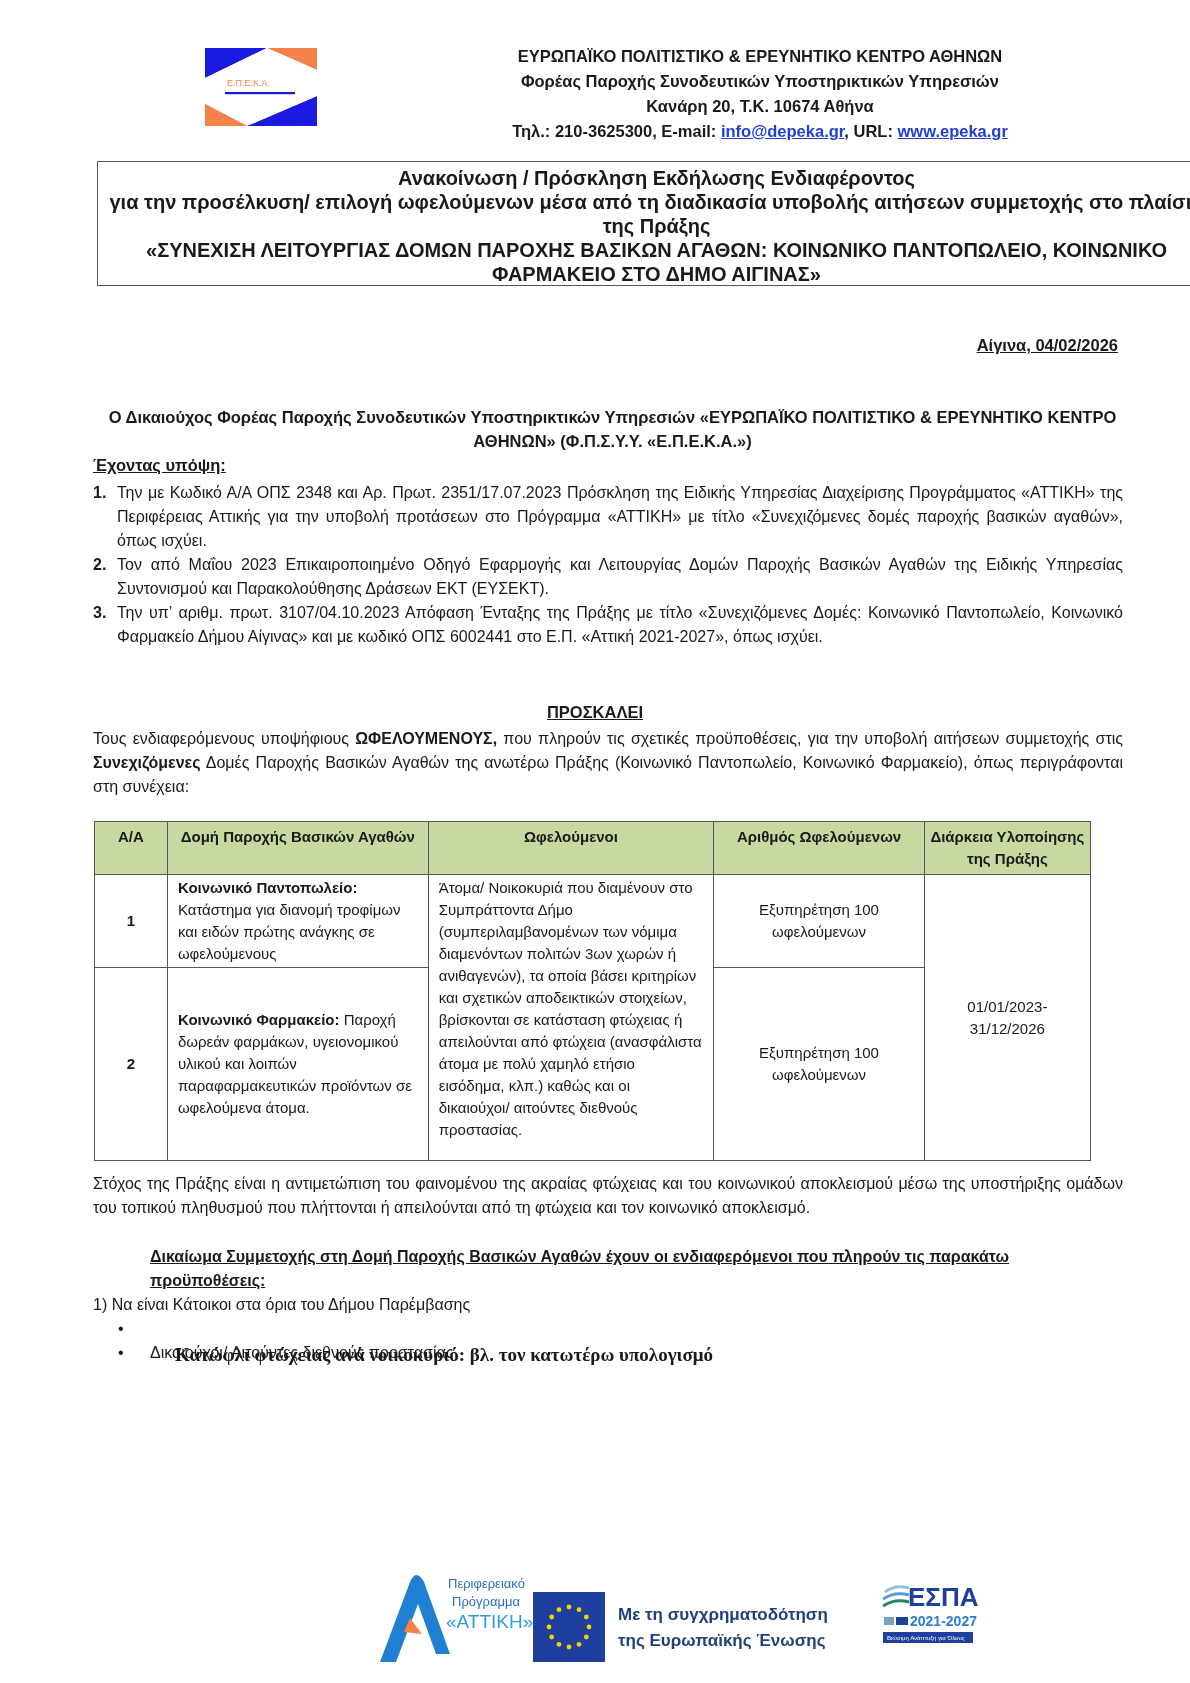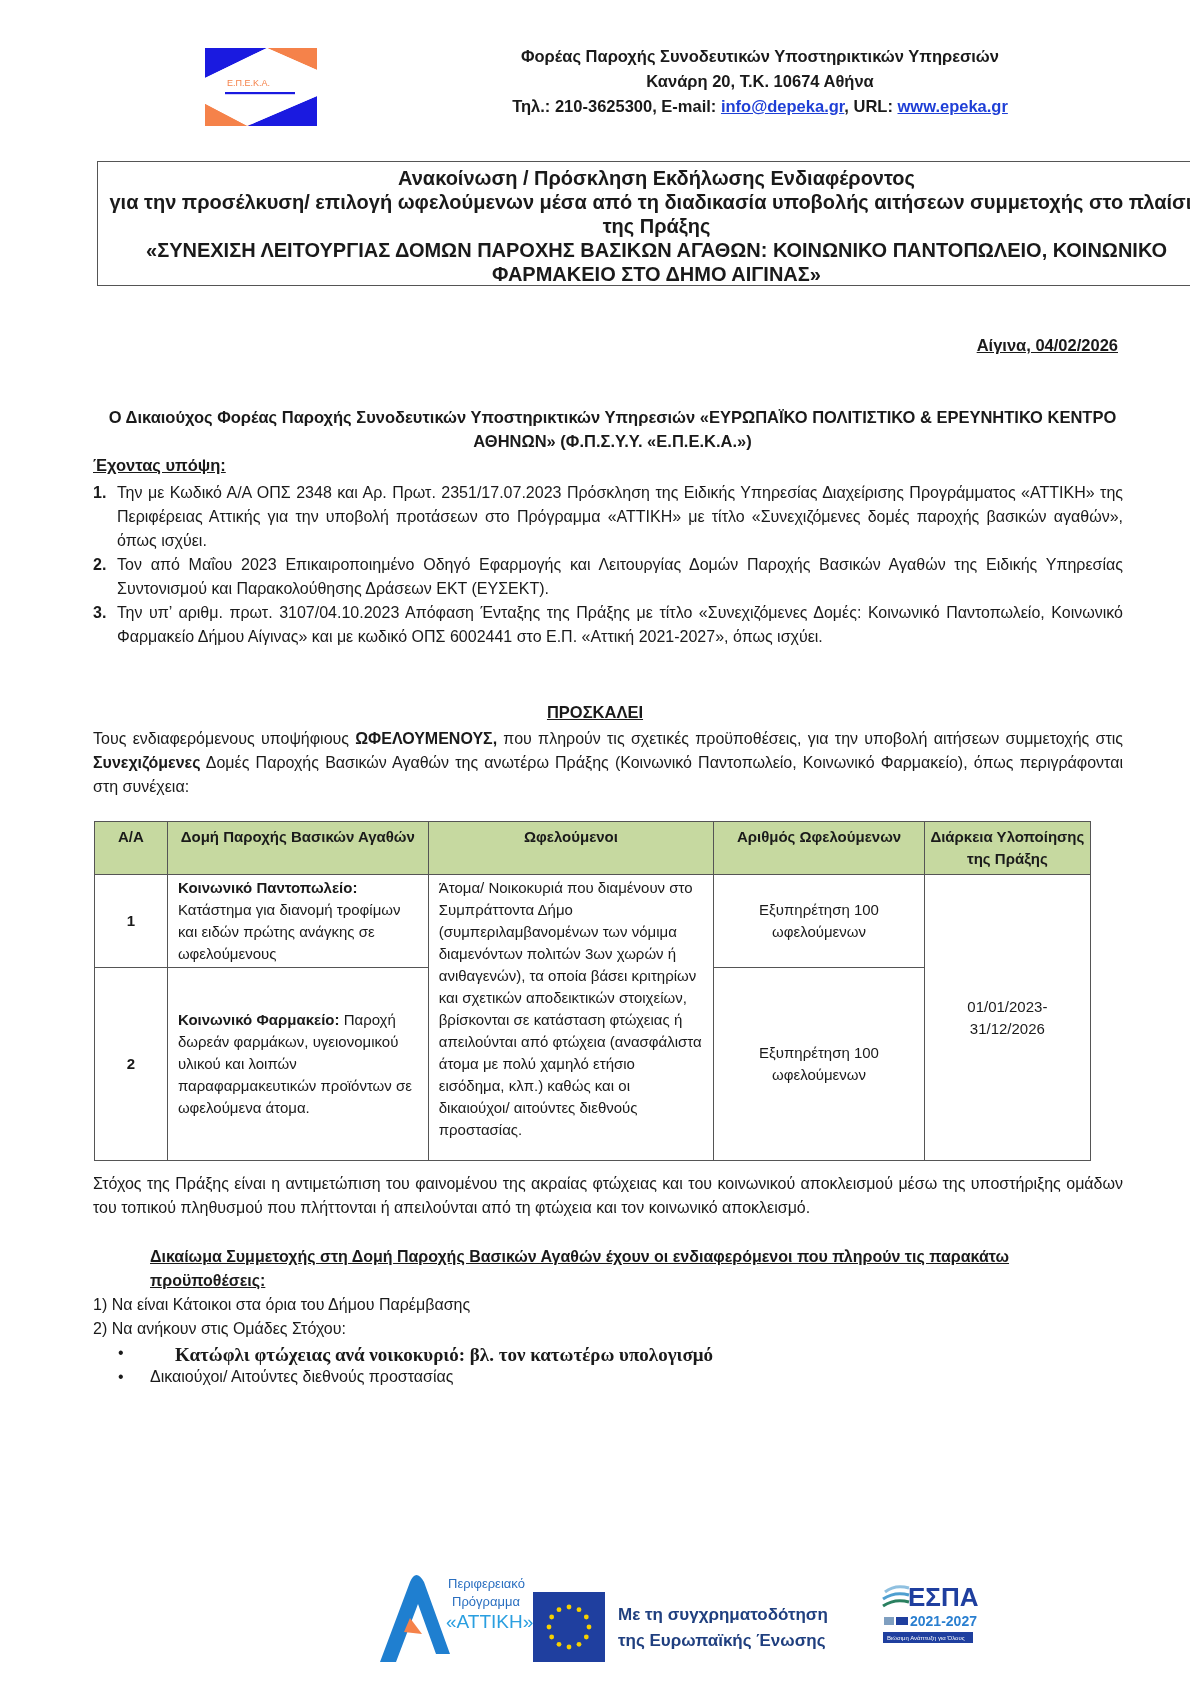--- a/index.html
+++ b/index.html
@@ -45,20 +45,21 @@
     <polygon points="0,30 0,78 48,78" fill="#f5824a"></polygon>
     <polygon points="112,48 112,78 42,78" fill="#1a1ae0"></polygon>
     <polygon points="0,30 62,0 112,22 112,48 42,78 0,56" fill="#ffffff"></polygon>
     <polygon points="0,56 42,78 0,78" fill="#f5824a"></polygon>
     <text x="22" y="38" font-size="9" fill="#f5824a" font-family="Liberation Sans, sans-serif">Ε.Π.Ε.Κ.Α.</text>
     <rect x="20" y="44" width="70" height="2.2" fill="#1a1ae0"></rect>
   </svg>
 </div>
 
 <div class="abs hdr">
+  <div>ΕΥΡΩΠΑΪΚΟ ΠΟΛΙΤΙΣΤΙΚΟ &amp; ΕΡΕΥΝΗΤΙΚΟ ΚΕΝΤΡΟ ΑΘΗΝΩΝ</div>
   <div>Φορέας Παροχής Συνοδευτικών Υποστηρικτικών Υπηρεσιών</div>
   <div>Κανάρη 20,  Τ.Κ. 10674  Αθήνα</div>
   <div>
     <span>Τηλ.: 210-3625300, E-mail: </span><a>info@depeka.gr</a><span>, URL: </span><a>www.epeka.gr</a>
   </div>
 </div>
 
 <div class="abs box">
   <div>Ανακοίνωση / Πρόσκληση Εκδήλωσης Ενδιαφέροντος</div>
   <div style="padding:0 10px;">για την προσέλκυση/ επιλογή ωφελούμενων μέσα από τη διαδικασία υποβολής αιτήσεων συμμετοχής στο πλαίσιο της Πράξης</div>
@@ -124,21 +125,20 @@
     </tr>
   </tbody>
 </table>
 
 <div class="abs para2">Στόχος της Πράξης είναι η αντιμετώπιση του φαινομένου της ακραίας φτώχειας και του κοινωνικού αποκλεισμού μέσω της υποστήριξης ομάδων του τοπικού πληθυσμού που πλήττονται ή απειλούνται από τη φτώχεια και τον κοινωνικό αποκλεισμό.</div>
 
 <div class="abs rights">Δικαίωμα Συμμετοχής στη Δομή Παροχής Βασικών Αγαθών έχουν οι ενδιαφερόμενοι που πληρούν τις παρακάτω προϋποθέσεις:</div>
 
 <div class="abs conds">
   <div>1) Να είναι Κάτοικοι στα όρια του Δήμου Παρέμβασης</div>
-  <div>2) Να ανήκουν στις Ομάδες Στόχου:</div>
   <div class="bul">
     <span class="dot">•</span>
   </div>
   <div class="bul">
     <span class="dot">•</span>
     <span>Δικαιούχοι/ Αιτούντες διεθνούς προστασίας</span>
   </div>
 </div>
 
 <div class="abs threshold">Κατώφλι φτώχειας ανά νοικοκυριό: βλ. τον κατωτέρω υπολογισμό</div>

